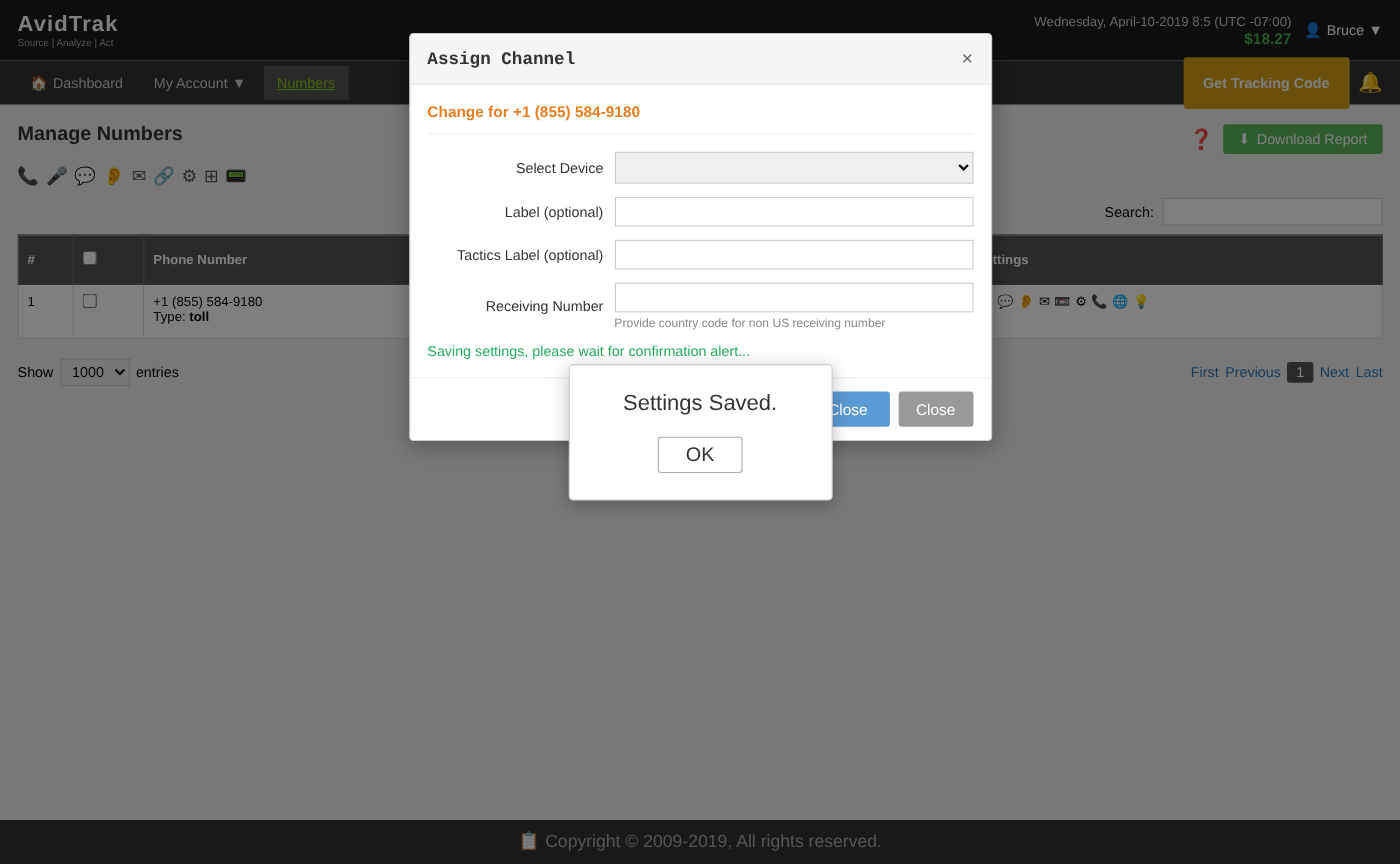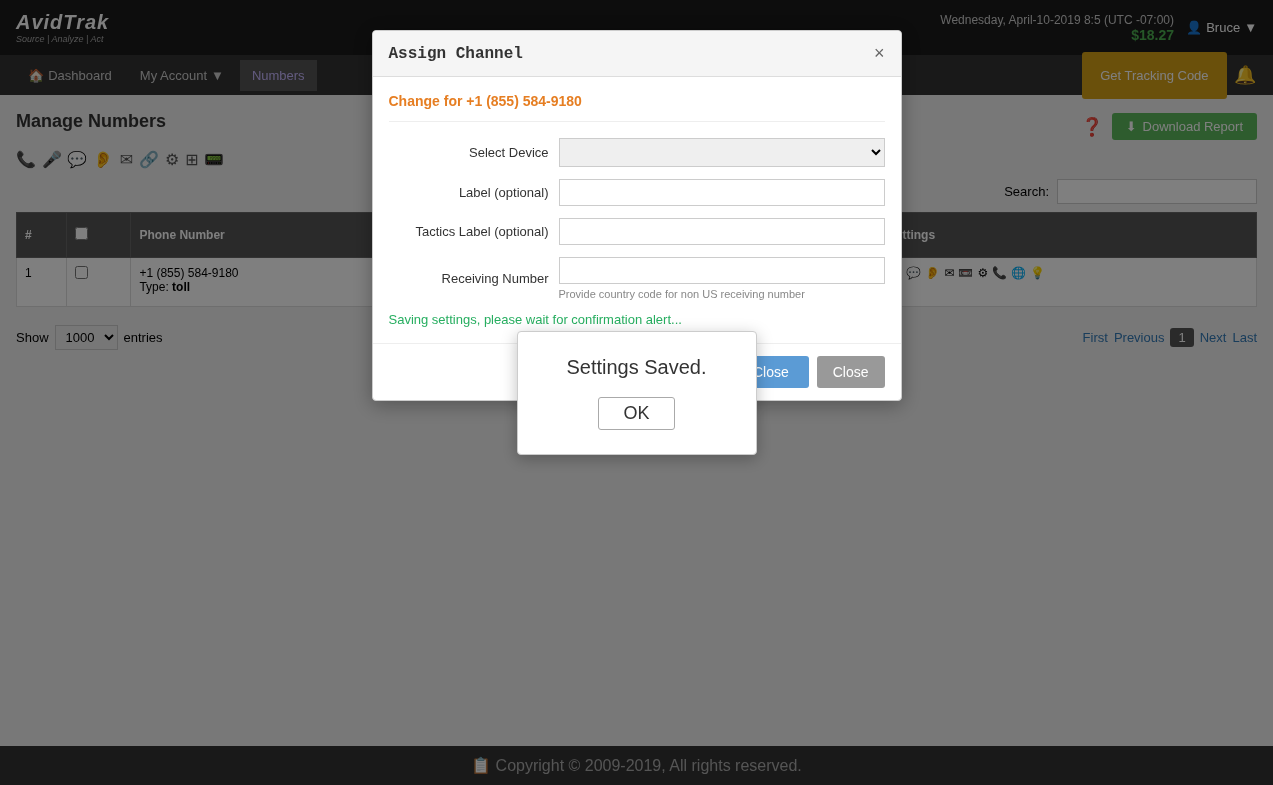--- a/index.html
+++ b/index.html
@@ -8,49 +8,49 @@
     
     .top-bar {
       background: #1a1a1a;
       color: #fff;
       display: flex;
       align-items: center;
       justify-content: space-between;
       padding: 0 16px;
       height: 55px;
     }
-    .logo-area { display: flex; align-items: flex-end; font-style: italic; }
+    .logo-area { display: flex; align-items: flex-end; }
     .logo-text { color: #fff; font-size: 20px; font-weight: bold; letter-spacing: 1px; }
     .logo-sub { color: #aaa; font-size: 9px; display: block; }
     .top-right { display: flex; align-items: center; gap: 12px; }
     .datetime-balance { text-align: right; }
     .datetime { font-size: 12px; color: #ccc; }
     .balance { color: #4caf50; font-weight: bold; font-size: 14px; }
     .user-btn { color: #fff; display: flex; align-items: center; gap: 4px; cursor: pointer; }
 
     
     .nav-bar {
       background: #333;
       display: flex;
       align-items: center;
       justify-content: space-between;
       padding: 0 16px;
       height: 40px;
     }
     .nav-left { display: flex; align-items: center; gap: 4px; }
     .nav-item { color: #ccc; padding: 8px 12px; cursor: pointer; font-size: 13px; text-decoration: none; display: flex; align-items: center; gap: 4px; }
-    .nav-item.active { background: #555; color: #c4b5fd; }
+    .nav-item.active { background: #555; color: #84cc16; text-decoration: underline; }
     .tracking-btn {
       background: #d4a017;
       color: #fff;
       border: none;
       padding: 16px 18px;
       cursor: pointer;
       font-size: 13px;
-      font-weight: normal;
+      font-weight: bold;
       border-radius: 3px;
     }
 
     
     .main-content {
       padding: 16px;
       position: relative;
     }
 
     

